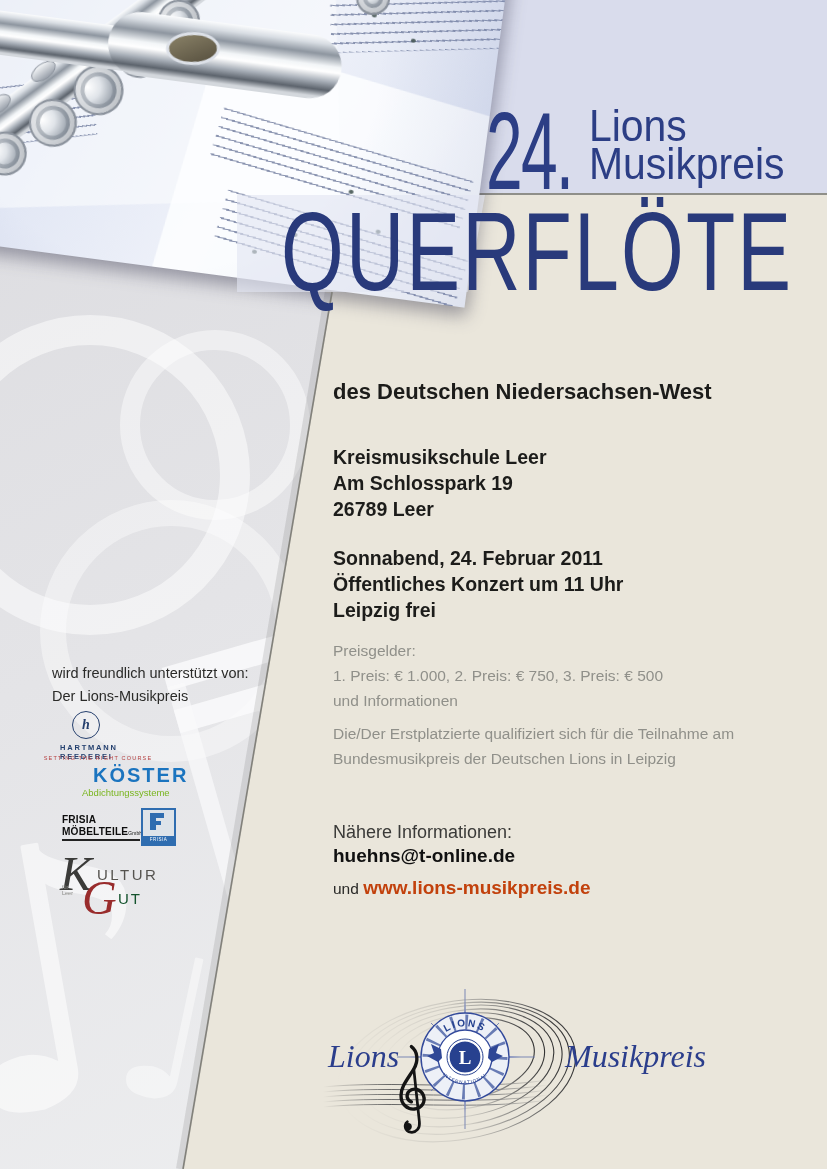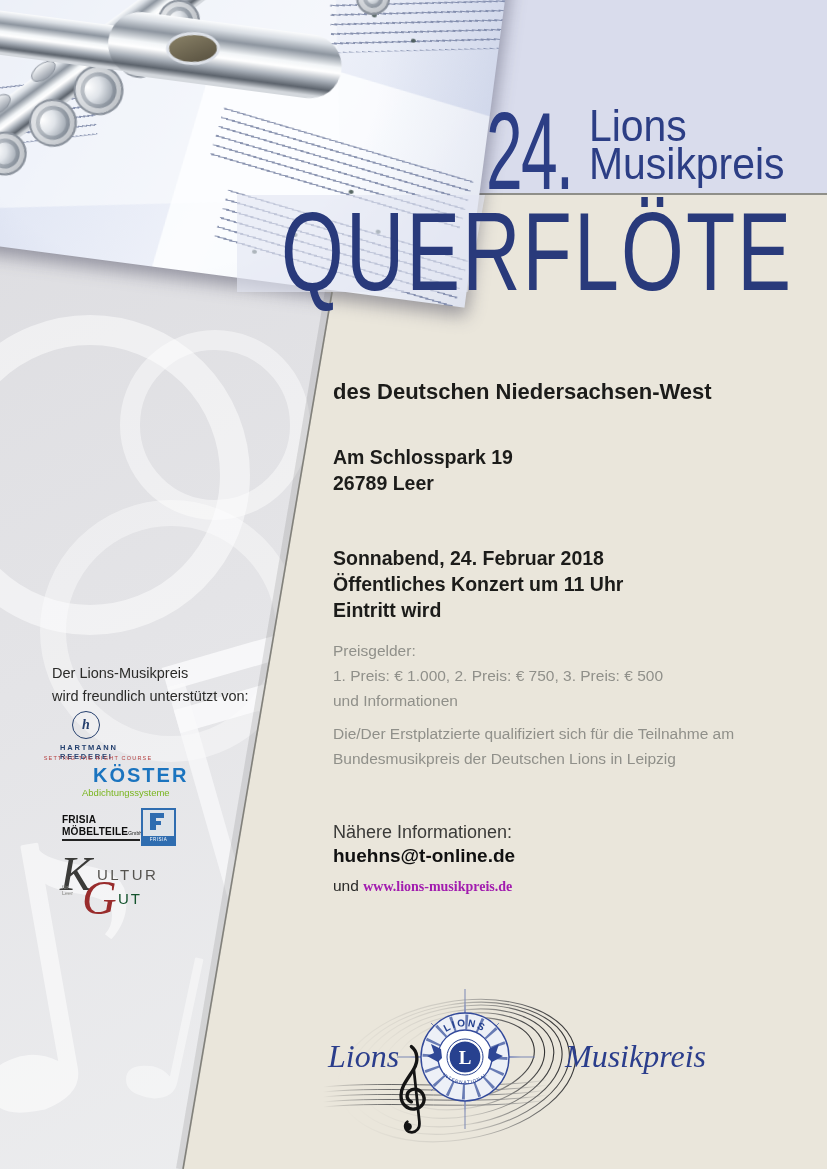--- a/index.html
+++ b/index.html
@@ -73,21 +73,21 @@
   .tb{position:absolute;left:333px;color:#1c1c1a;}
   .subtitle{top:379px;font-weight:bold;font-size:22px;}
   .venue{top:444px;font-weight:bold;font-size:19.5px;line-height:26px;}
   .event{top:545px;font-weight:bold;font-size:19.5px;line-height:26px;}
   .grayp{color:#90908a;font-size:15.5px;line-height:25px;}
   .prizes{top:638px;}
   .qual{top:721px;}
   .info-label{top:822px;font-size:18px;color:#3a3a38;}
   .email{top:845px;font-weight:bold;font-size:19px;color:#101010;text-align:center;}
   .urlrow{top:877px;font-size:15.5px;color:#2a2a28;}
-  .urlrow b{font-size:14px;color:#a21caf;font-family:Liberation Serif, serif;}
+  .urlrow b{font-size:19px;color:#c2410c;}
 
   
   .side-intro{position:absolute;left:52px;top:662px;font-size:14.5px;line-height:23px;color:#2b2b29;}
   .hx{position:absolute;}
   .h-circle{left:72px;top:711px;width:26px;height:26px;border:1.3px solid #26406e;border-radius:50%;
      display:flex;align-items:center;justify-content:center;
      font-family:"Liberation Serif",serif;font-style:italic;font-weight:bold;font-size:14px;color:#26406e;}
   .h-name{left:60px;top:743px;width:112px;text-align:left;font-size:7.5px;letter-spacing:1.8px;color:#24406f;font-weight:bold;}
   .h-tag{left:42px;top:755px;width:112px;text-align:center;font-size:5.5px;letter-spacing:1.2px;color:#b54040;}
   .koester{left:57px;top:764px;font-size:20px;font-weight:bold;letter-spacing:2px;color:#1b74bf;margin-left:36px;}
@@ -178,47 +178,48 @@
 
   <div class="t24">24.</div>
   <div class="tbrand">
     <div>Lions</div>
     <div>Musikpreis</div>
   </div>
   <div class="title">QUERFLÖTE</div>
 
   <div class="tb subtitle">des Deutschen Niedersachsen-West</div>
   <div class="tb venue">
+    <div>Kreismusikschule Leer</div>
     <div>Am Schlosspark 19</div>
     <div>26789 Leer</div>
   </div>
   <div class="tb event">
-    <div>Sonnabend, 24. Februar 2018</div>
+    <div>Sonnabend, 24. Februar 2011</div>
     <div>Öffentliches Konzert um 11 Uhr</div>
-    <div>Eintritt wird</div>
+    <div>Leipzig frei</div>
   </div>
   <div class="tb grayp prizes">
     <div>Preisgelder:</div>
     <div>1. Preis: € 1.000, 2. Preis: € 750, 3. Preis: € 500</div>
     <div>und Informationen</div>
   </div>
   <div class="tb grayp qual">
     <div>Die/Der Erstplatzierte qualifiziert sich für die Teilnahme am</div>
     <div>Bundesmusikpreis der Deutschen Lions in Leipzig</div>
   </div>
   <div class="tb info-label">Nähere Informationen:</div>
   <div class="tb email">huehns@t-online.de</div>
   <div class="tb urlrow">
     <span>und</span>
     <b>www.lions-musikpreis.de</b>
   </div>
 
   <div class="side-intro">
+    <div>wird freundlich unterstützt von:</div>
     <div>Der Lions-Musikpreis</div>
-    <div>wird freundlich unterstützt von:</div>
   </div>
   <div class="hx h-circle">
     <span>h</span>
   </div>
   <div class="hx h-name">HARTMANN REEDEREI</div>
   <div class="hx h-tag">SETTING THE RIGHT COURSE</div>
   <div class="hx koester">KÖSTER</div>
   <div class="hx koester-tag">Abdichtungssysteme</div>
   <div class="hx frisia">
     <div>FRISIA</div>

